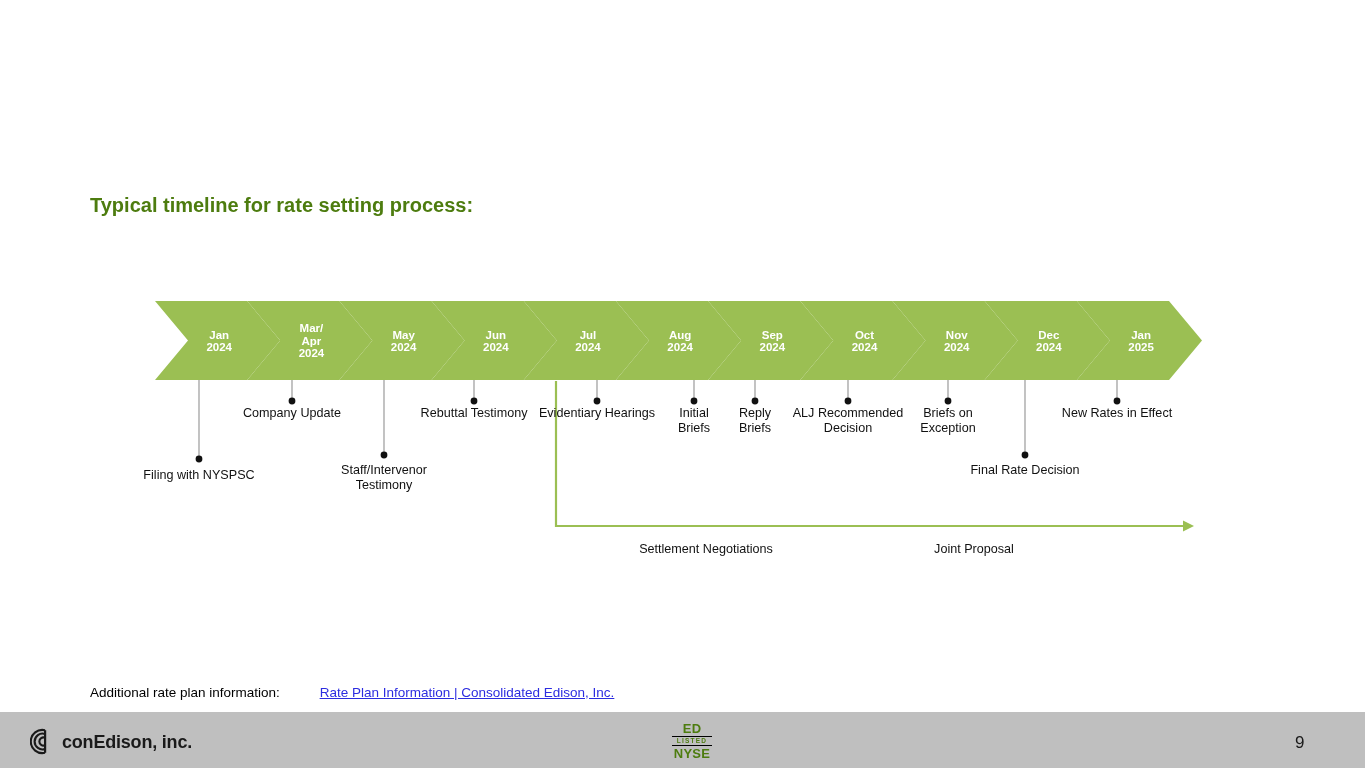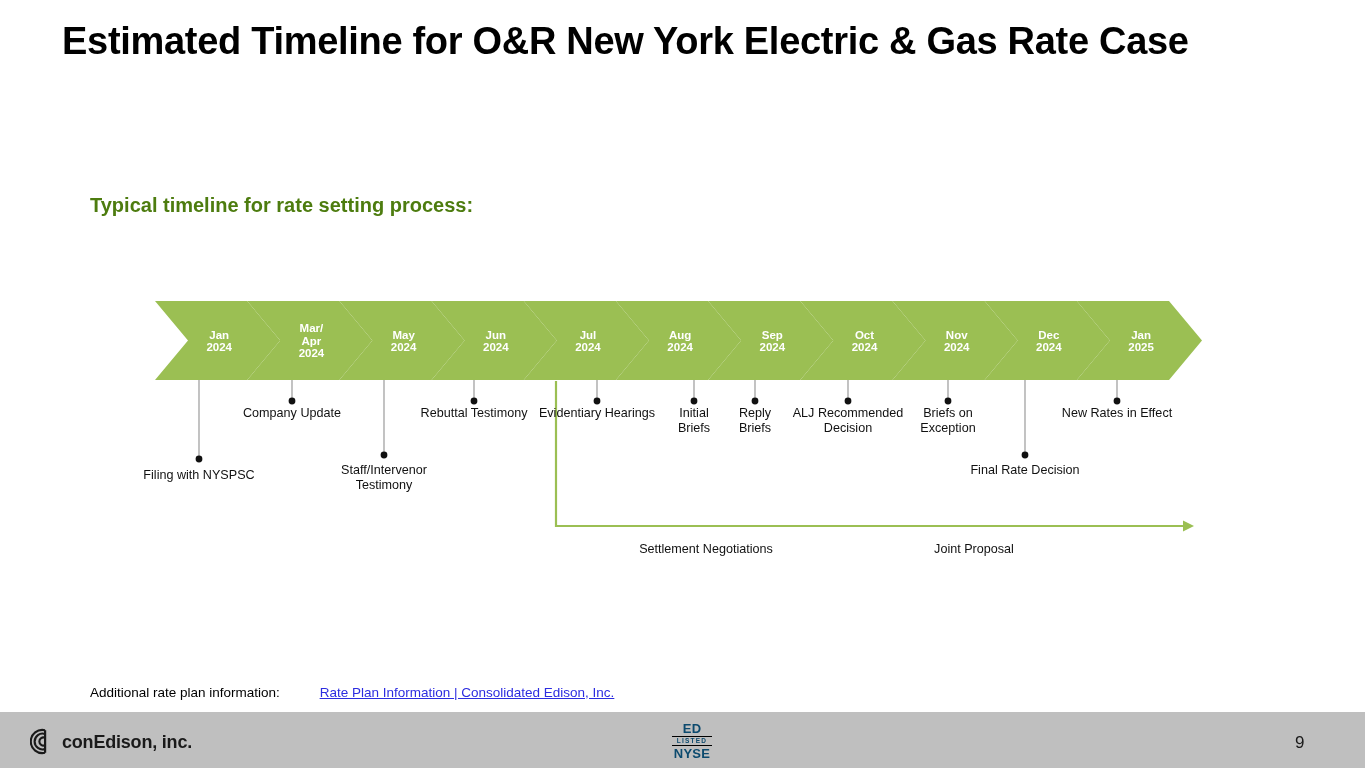--- a/index.html
+++ b/index.html
@@ -60,40 +60,39 @@
     position:absolute;left:30px;top:728px;
     display:flex;align-items:center;gap:0;
   }
   .logo-mark{width:32px;height:27px;display:block;}
   .logo-text{
     font-size:18px;font-weight:bold;color:#1a1a1a;letter-spacing:-0.2px;
     line-height:1;white-space:nowrap;
   }
   .nyse-badge{
     position:absolute;left:672px;top:722px;
-    width:40px;text-align:center;color:#0c4a6e;line-height:1;
+    width:40px;text-align:center;color:#4d7c0f;line-height:1;
   }
   .nyse-top{font-size:13px;font-weight:bold;letter-spacing:0.3px;}
   .nyse-mid{
     font-size:6.5px;font-weight:bold;letter-spacing:1.2px;
     border-top:1px solid #000;border-bottom:1px solid #000;
     margin:1px 0;padding:0.5px 0;
   }
   .nyse-bot{font-size:13px;font-weight:bold;letter-spacing:0.3px;}
   .page-num{
     position:absolute;left:1295px;top:733px;
     font-size:17px;color:#1a1a1a;
   }
 </style>
 </head>
 <body>
 
 <div class="slide">
 
-  <div class="slide-title">Estimated Timeline for O&amp;R New York Electric &amp; Gas Rate Case</div>
   <div class="subtitle">Typical timeline for rate setting process:</div>
 
   <svg class="timeline-svg" viewBox="0 0 1365 768" xmlns="http://www.w3.org/2000/svg">
 
     <g id="chevron-group">
         <path d="M 155 301 L 247.1818181818182 301 L 280.1818181818182 340.5 L 247.1818181818182 380 L 155 380 L 188 340.5 Z" fill="#9BBF53"></path>
         <text class="chev-label" x="219.2409090909091" y="338.5"><tspan x="219.2409090909091">Jan</tspan><tspan x="219.2409090909091" dy="12.4">2024</tspan></text>
         <path d="M 247.1818181818182 301 L 339.3636363636364 301 L 372.3636363636364 340.5 L 339.3636363636364 380 L 247.1818181818182 380 L 280.1818181818182 340.5 Z" fill="#9BBF53"></path>
         <text class="chev-label" x="311.42272727272723" y="332.3"><tspan x="311.42272727272723">Mar/</tspan><tspan x="311.42272727272723" dy="12.4">Apr</tspan><tspan x="311.42272727272723" dy="12.4">2024</tspan></text>
         <path d="M 339.3636363636364 301 L 431.54545454545456 301 L 464.54545454545456 340.5 L 431.54545454545456 380 L 339.3636363636364 380 L 372.3636363636364 340.5 Z" fill="#9BBF53"></path>

